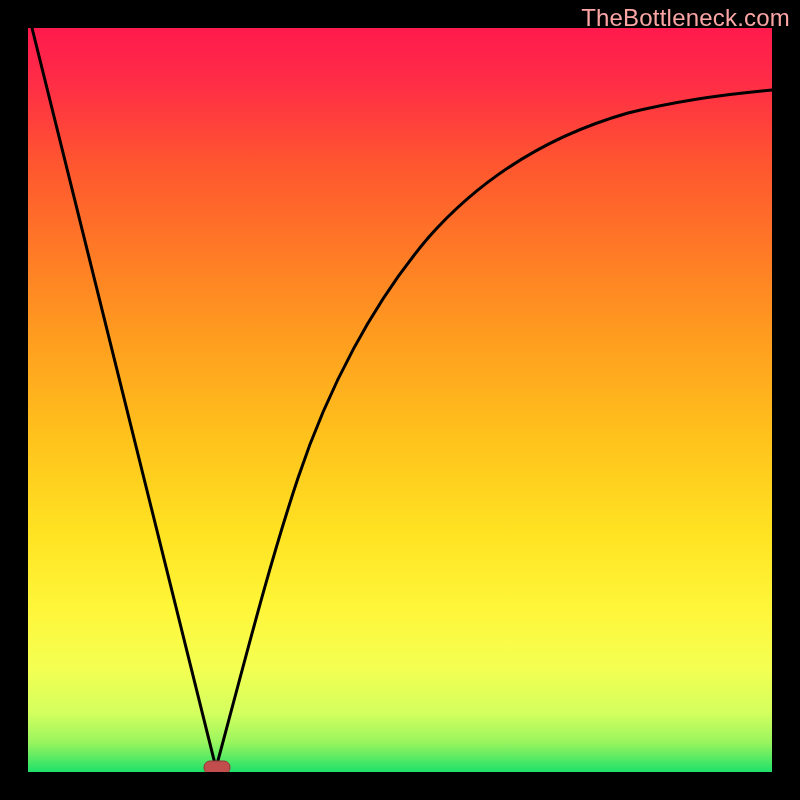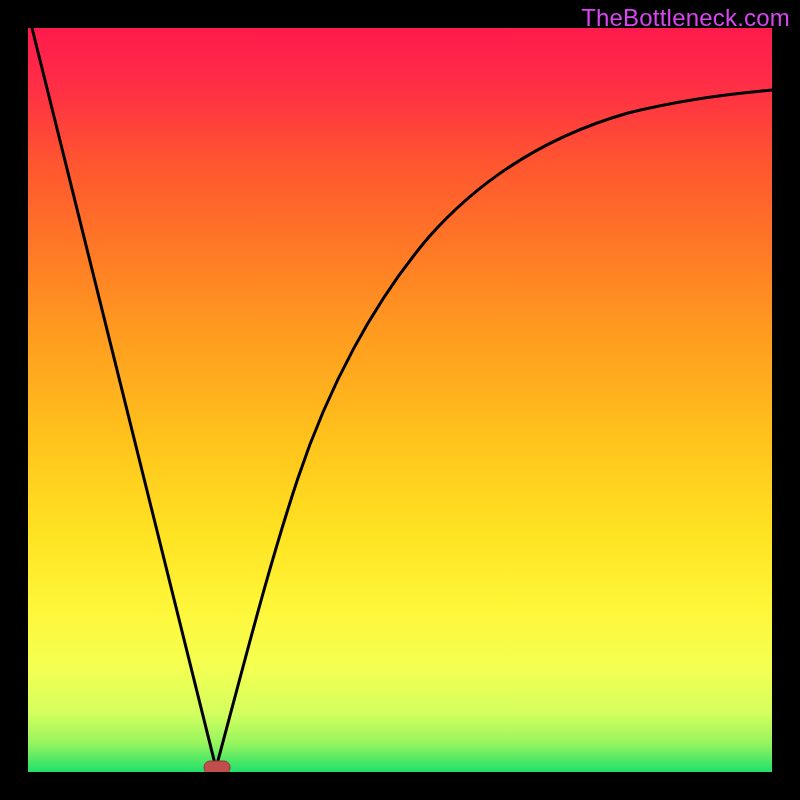--- a/index.html
+++ b/index.html
@@ -15,21 +15,21 @@
     position: absolute;
     left: 28px;
     top: 28px;
     width: 744px;
     height: 744px;
   }
   .watermark {
     position: absolute;
     top: 4px;
     right: 10px;
-    color: #d946ef;
+    color: #fca5a5;
     font-size: 24px;
     font-weight: 500;
     letter-spacing: 0.2px;
     user-select: none;
   }
   svg {
     display: block;
   }
 </style>
 </head>

